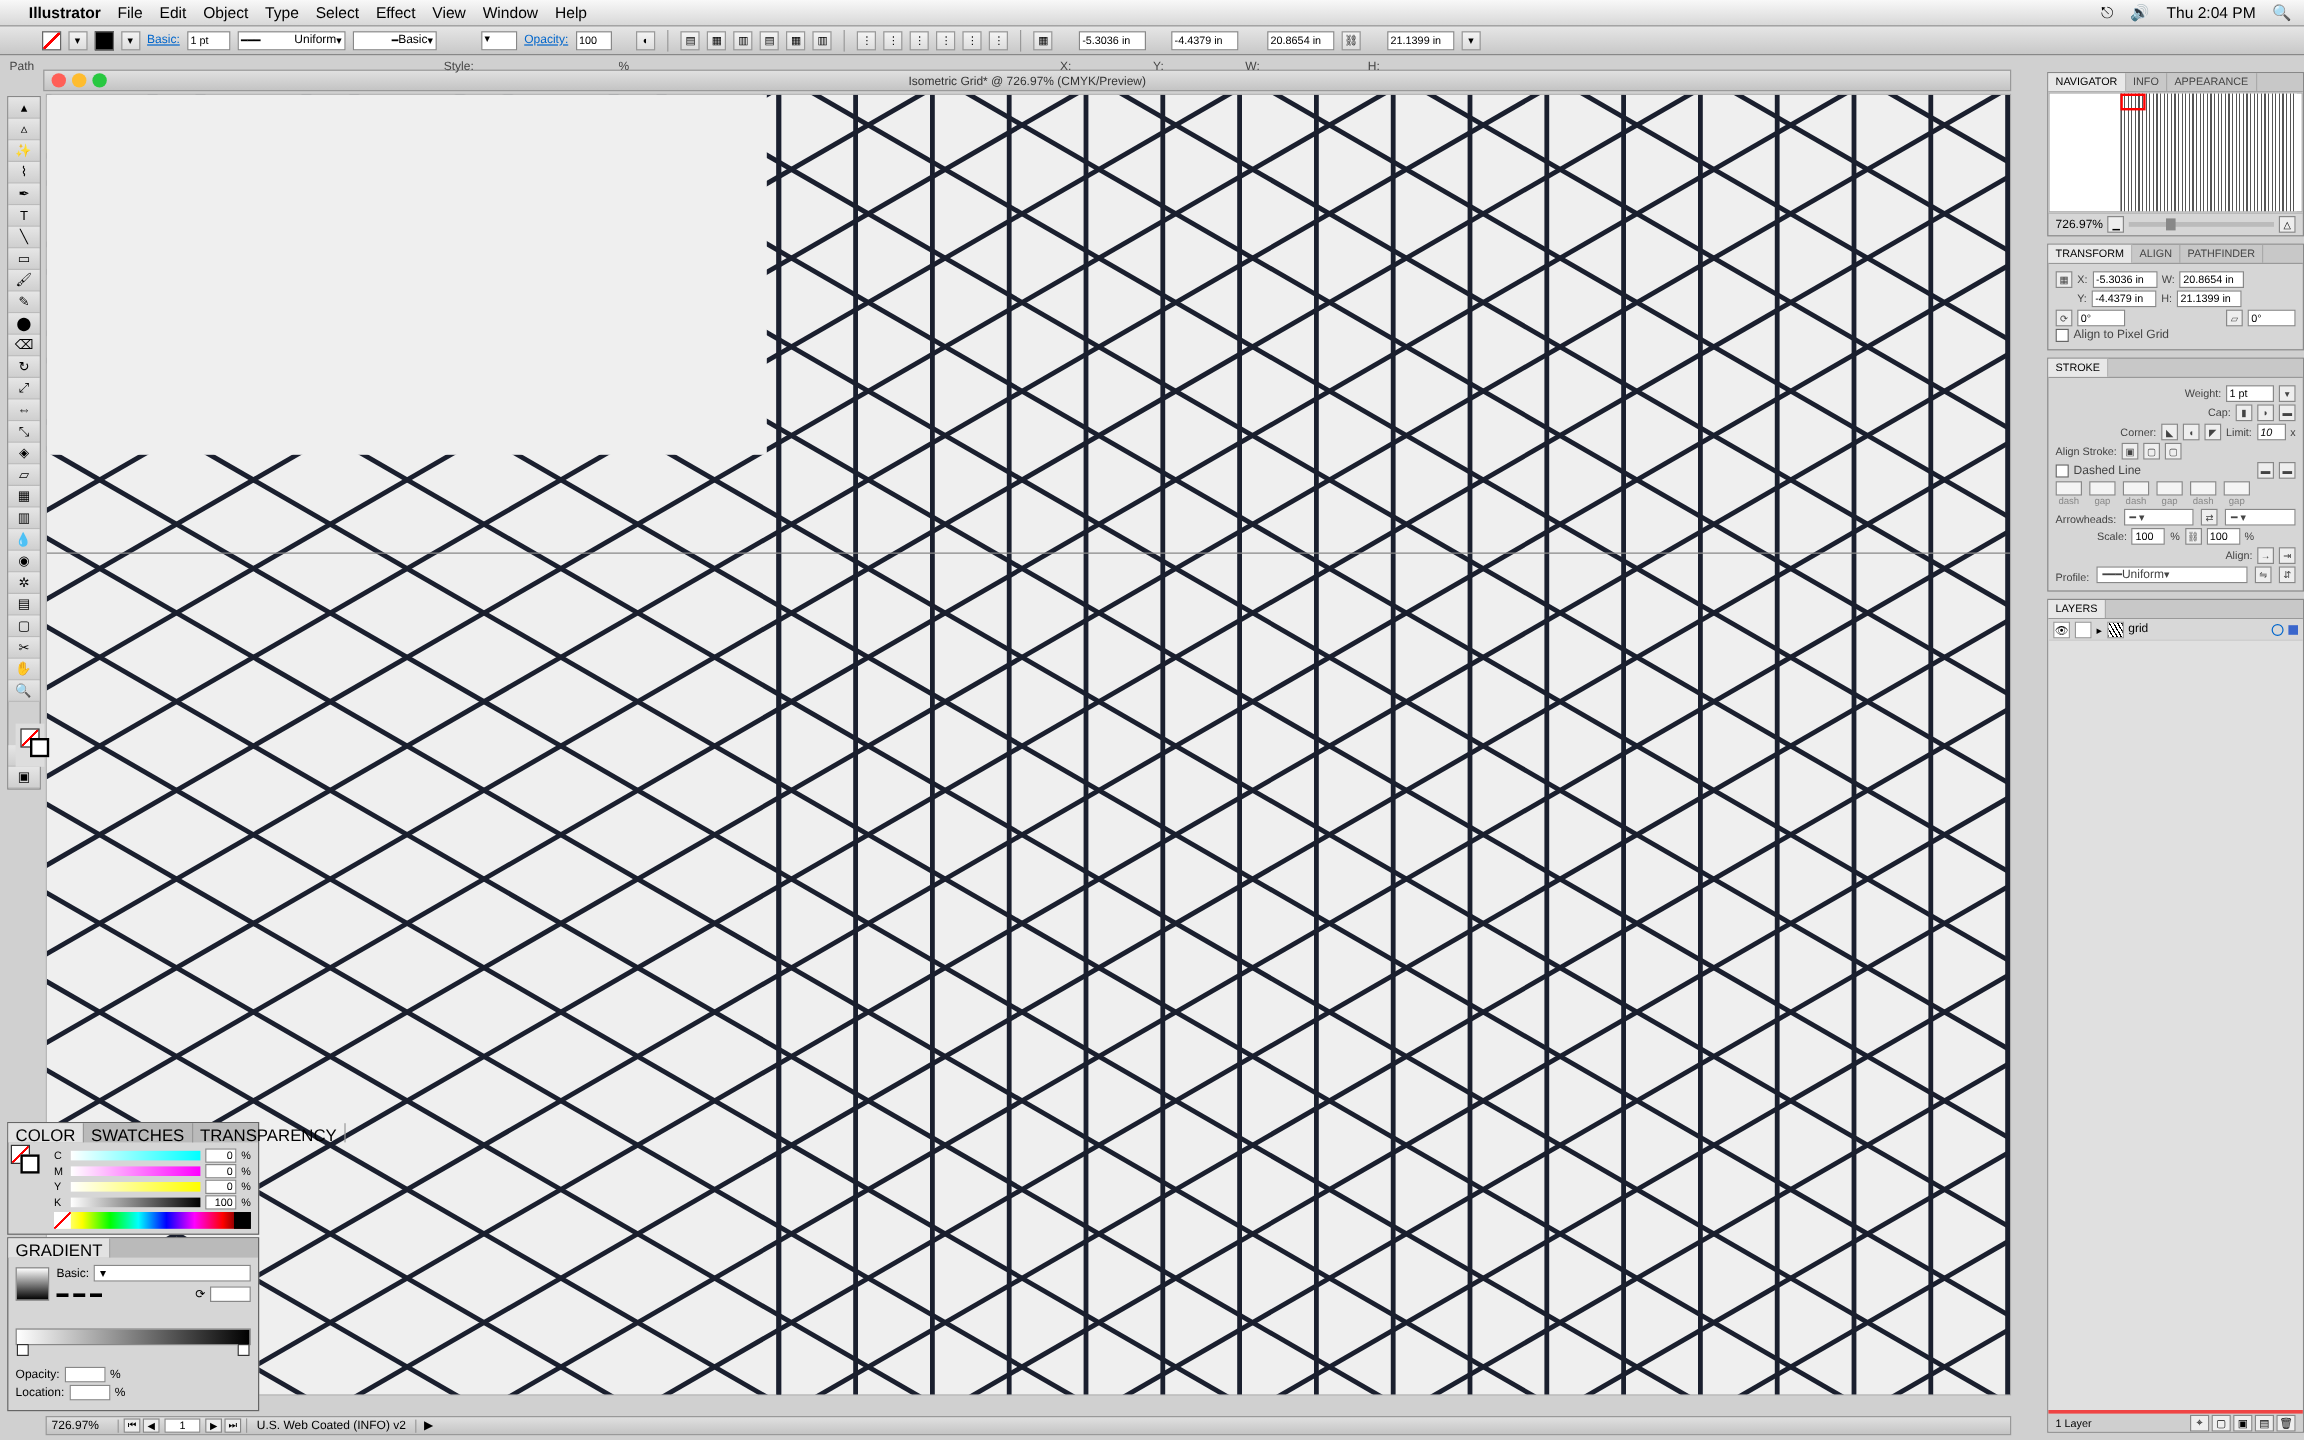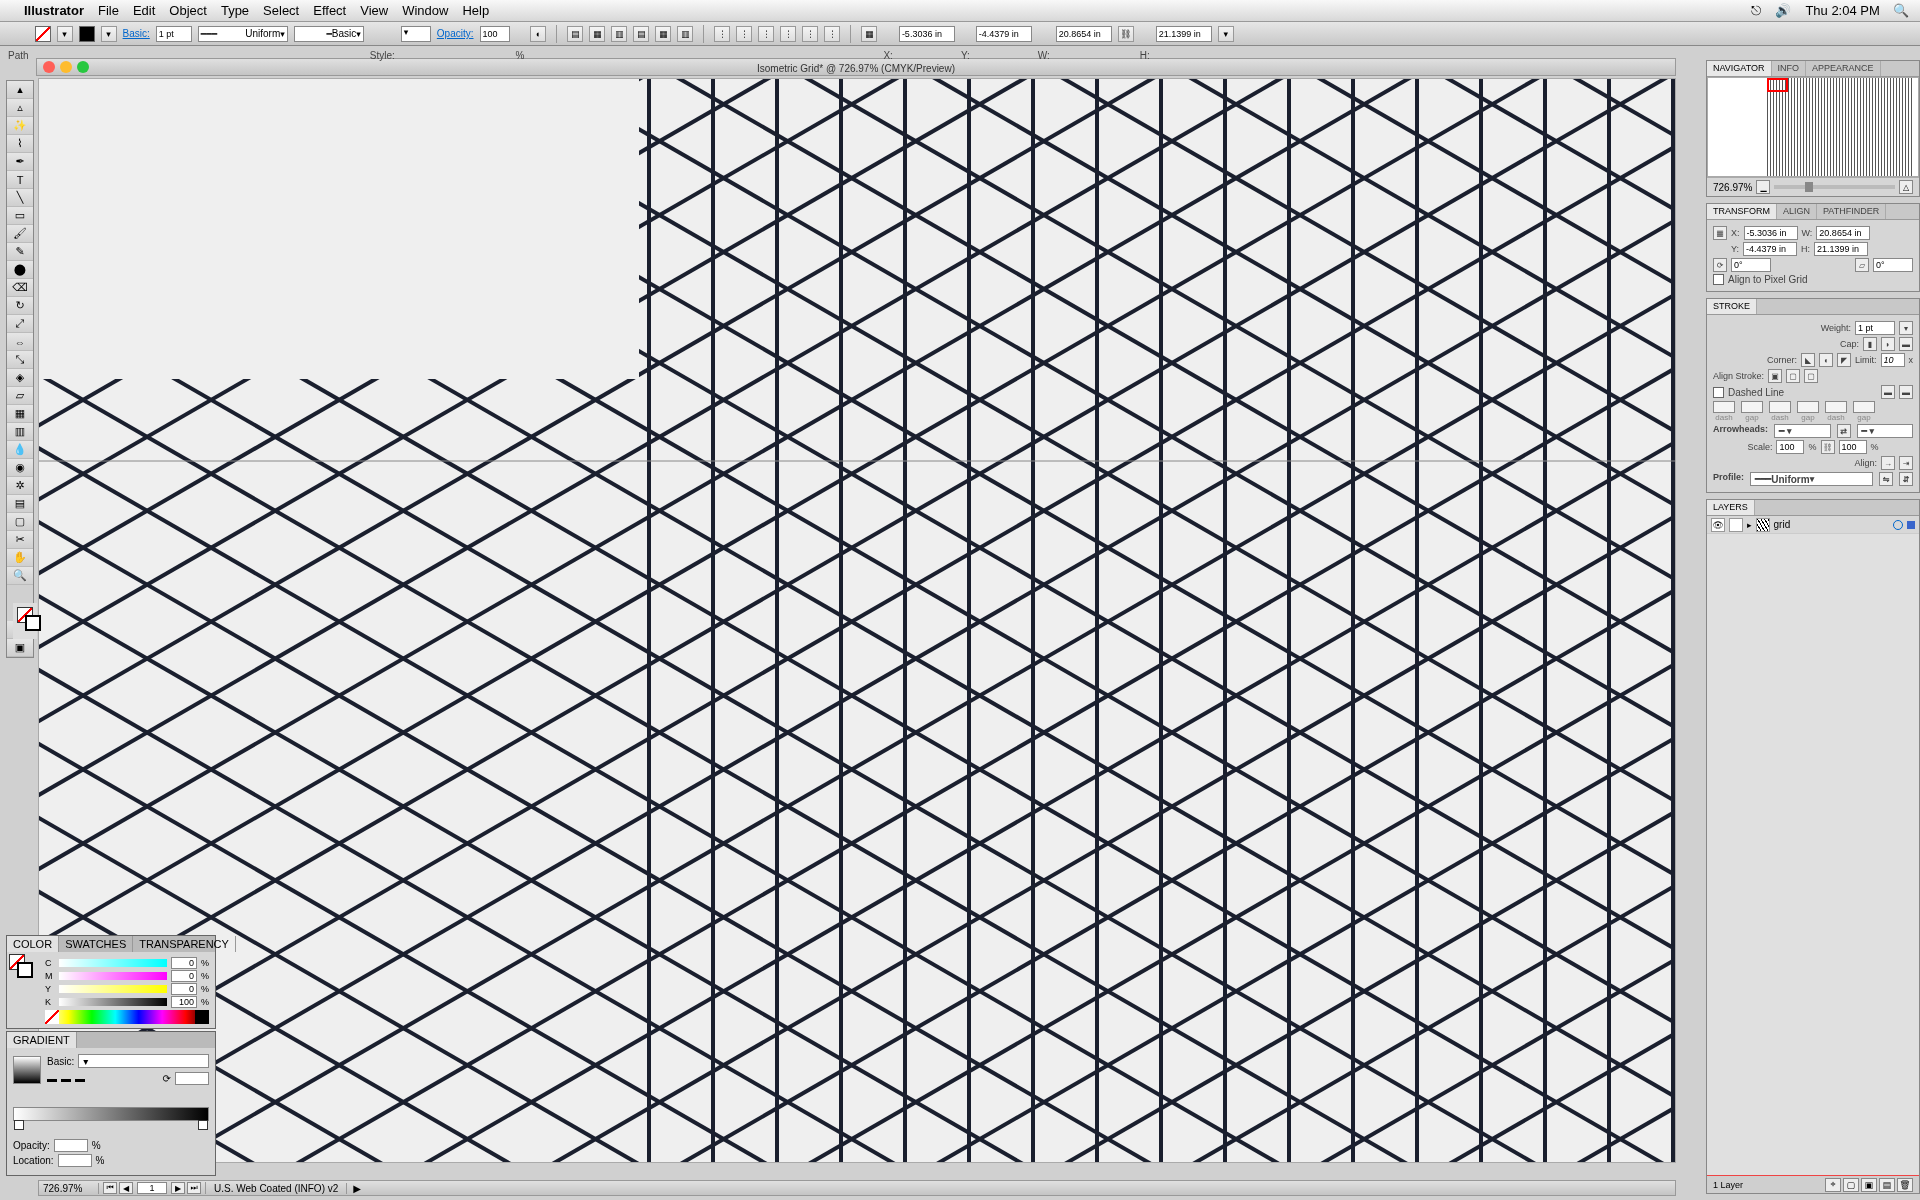--- a/index.html
+++ b/index.html
@@ -69,29 +69,29 @@
 .panel .slider::after { content:""; position:absolute; left:25%; top:-3px; width:8px; height:10px; background:#888; }
 
 .layers-body { height: 490px; background:#e0e0e0; overflow:auto; }
 .layer-row { display:flex; align-items:center; height:18px; border-bottom:1px solid #ccc; padding:0 4px; gap:4px; background:#d8d8d8;}
 .layer-row .eye { width:14px; height:14px; border:1px solid #999; background:#fff; display:inline-flex; align-items:center; justify-content:center; font-size:9px;}
 .layer-row .lock { width:14px; height:14px; border:1px solid #999; background:#fff;}
 .layer-row .twist { font-size:9px;}
 .layer-row .thumb { width:14px; height:14px; background:#fff; border:1px solid #999; background-image:repeating-linear-gradient(60deg,#000,#000 1px,#fff 1px,#fff 3px);}
 .layer-row .name { flex:1; font-size:10px;}
 .layer-row .target { width:10px; height:10px; border-radius:50%; border:1px solid #06c;}
-.layers-foot { display:flex; align-items:center; height:18px; border-top:1px solid #ef4444; padding:0 6px; gap:2px; background:#cfcfcf;}
+.layers-foot { display:flex; align-items:center; height:18px; border-top:3px solid #ef4444; padding:0 6px; gap:2px; background:#cfcfcf;}
 .layers-foot .cnt { flex:1; font-size:9px;}
 .layers-foot .ib { width:16px; height:14px; border:1px solid #888; background:#eee; display:inline-flex; align-items:center; justify-content:center; font-size:9px;}
 
 
 .floatcol { position:absolute; left:6px; bottom:24px; width:210px; z-index:85; }
 .cpanel { border:1px solid #666; background:#d6d6d6; margin-top:2px;}
 .cpanel .tabs { display:flex; background:#bababa; height:16px; }
-.cpanel .tab { padding:2px 6px; font-size:11px; text-transform:uppercase; border-right:1px solid #999; }
+.cpanel .tab { padding:2px 6px; font-size:14px; text-transform:uppercase; border-right:1px solid #999; }
 .cpanel .tab.active { background:#e2e2e2; }
 .cpanel .body { padding:4px 6px; }
 .cslider-row { display:flex; align-items:center; gap:4px; margin:1px 0;}
 .cslider-row .ch { width:10px; font-size:9px;}
 .cslider-row .bar { flex:1; height:8px; background:linear-gradient(to right,#fff,#000); position:relative;}
 .cslider-row .bar.c { background:linear-gradient(to right,#fff,#0ff);}
 .cslider-row .bar.m { background:linear-gradient(to right,#fff,#f0f);}
 .cslider-row .bar.y { background:linear-gradient(to right,#fff,#ff0);}
 .cslider-row .val { width:26px; height:12px; font-size:9px; border:1px solid #888; background:#fff; text-align:right; padding-right:2px;}
 .cslider-row .pct { font-size:9px;}
@@ -112,21 +112,21 @@
 .grad-bar::before { left:0; } .grad-bar::after { right:0; }
 .grad-meta { margin-top:18px; }
 .grad-meta .row { display:flex; align-items:center; gap:4px; margin:2px 0;}
 .grad-meta input { width:34px; height:13px; border:1px solid #888; font-size:9px; background:#fff;}
 
 .checkbox { width:11px; height:11px; border:1px solid #666; background:#fff; display:inline-block;}
 .dashboxes { display:flex; gap:6px; margin-top:2px;}
 .dashboxes .db { display:flex; flex-direction:column; align-items:center;}
 .dashboxes .db input { width:22px; height:12px; border:1px solid #888; background:#f4f4f4;}
 .dashboxes .db span { font-size:8px; color:#888;}
-.profiles { display:flex; align-items:flex-start; gap:6px; margin:2px 0;font-weight:bold;}
+.profiles { display:flex; align-items:flex-end; gap:6px; margin:2px 0;}
 .profiles .long { flex:1; height:14px; border:1px solid #888; background:#fff; font-size:9px; display:flex; align-items:center; padding:0 4px;}
 
 </style>
 </head>
 <body>
 
 <div class="menubar">
   <span class="apple"></span>
   <span class="appname">Illustrator</span>
   <span class="item">File</span>

